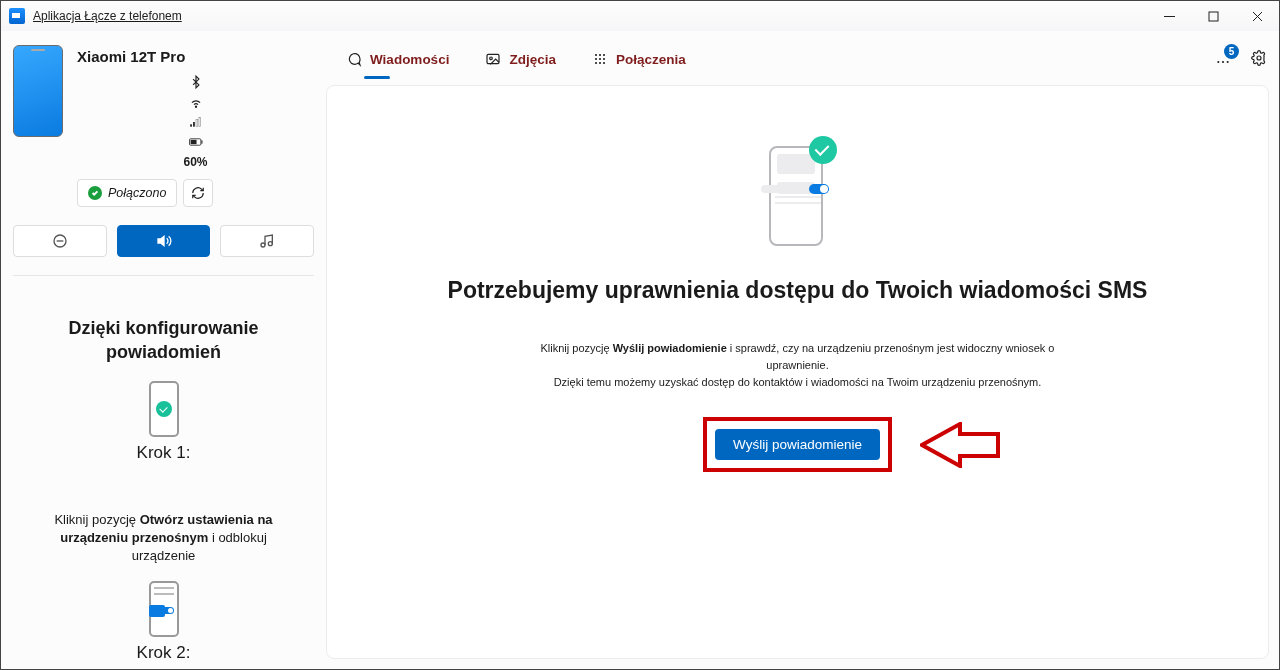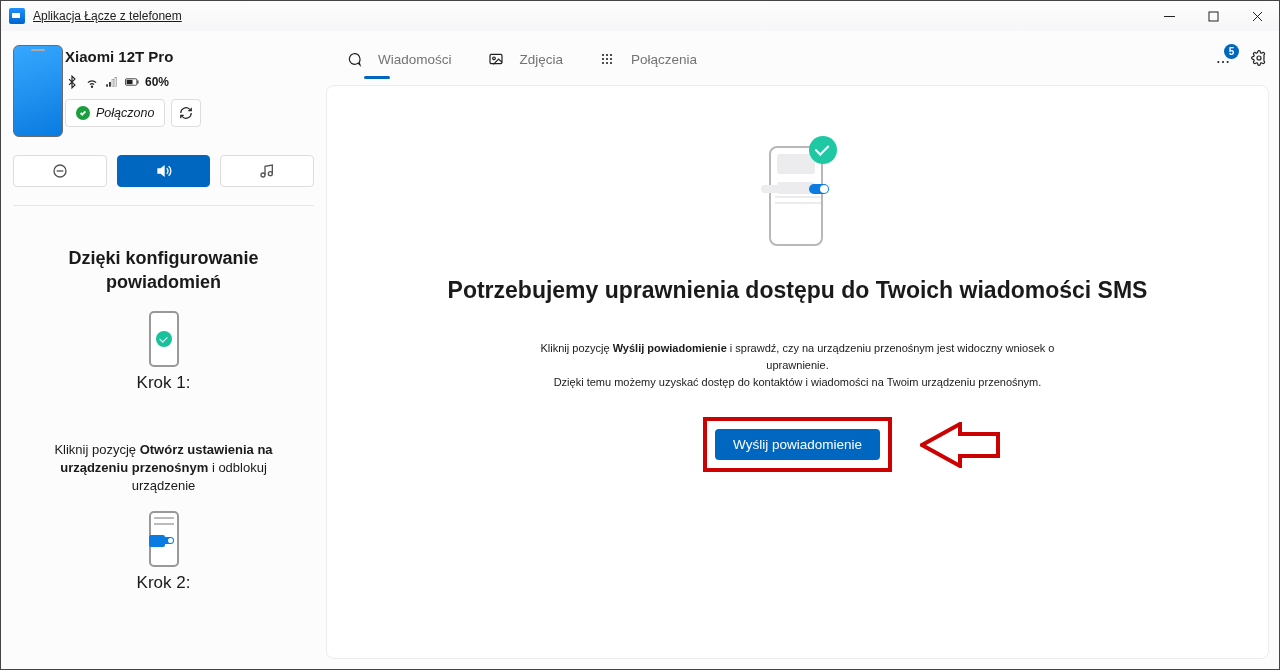--- a/index.html
+++ b/index.html
@@ -51,35 +51,35 @@
 
   
   .sidebar {
     width: 325px;
     background: #fcfcfd;
     padding: 14px 12px 0 12px;
     display: flex;
     flex-direction: column;
     overflow-y: auto;
   }
-  .phone-card { display: flex; gap: 2px; }
+  .phone-card { display: flex; gap: 14px; }
   .phone-img {
     width: 50px; height: 92px;
     border: 1.5px solid #6b6b6b;
     border-radius: 6px;
     background: linear-gradient(160deg,#37a8ff 0%, #0a7be0 100%);
     position: relative;
   }
   .phone-img::before{
     content:""; position:absolute; top:3px; left:50%; transform:translateX(-50%);
     width:14px; height:2px; background:#aaa; border-radius:2px;
   }
   .phone-info { flex:1; }
   .phone-name { font-size:15px; font-weight:600; margin-top:3px; }
-  .status-icons { display:flex; gap:6px; align-items:center; margin-top:10px; font-size:12px;}
+  .status-icons { display:flex; gap:6px; align-items:center; margin-top:10px; font-size:12px;flex-direction:column;}
   .status-icons svg { width:14px; height:14px; }
   .battery-text { font-size:12px; font-weight:600; }
   .conn-row { display:flex; gap:6px; margin-top:10px; }
   .conn-chip {
     display:inline-flex; align-items:center; gap:6px;
     background:#fff; border:1px solid #ddd; border-radius:4px;
     padding:5px 10px; font-size:12.5px;font-style:italic;
   }
   .conn-chip .dot {
     width:14px; height:14px; background:#1a9e3e; border-radius:50%;
@@ -148,22 +148,22 @@
 
   
   .main {
     flex:1; display:flex; flex-direction:column; background:#fcfcfd;
   }
   .tabs {
     height:50px; display:flex; align-items:center; padding:6px 12px 0 16px; gap:28px;
 	position:relative;
   }
   .tab {
-    display:flex; align-items:center; gap:16px; font-size:13.5px; color:#737373;
-    position:relative; padding:6px 4px;
+    display:flex; align-items:center; gap:8px; font-size:13.5px; color:#7f1d1d;
+    position:relative; padding:6px 4px;font-weight:bold;
   }
   .tab.active::after{
     content:""; position:absolute; left:22px; right:auto; bottom:-6px; height:3px;
     background:#0067c0; border-radius:2px; width:26px;
   }
   .tab svg { width:16px; height:16px; }
   .tabs-right { margin-left:auto; display:flex; align-items:center; gap:20px; }
   .notif-btn { position:relative; }
   .notif-btn .badge{
     position:absolute; top:-6px; right:-8px; width:15px; height:15px; background:#0067c0;

